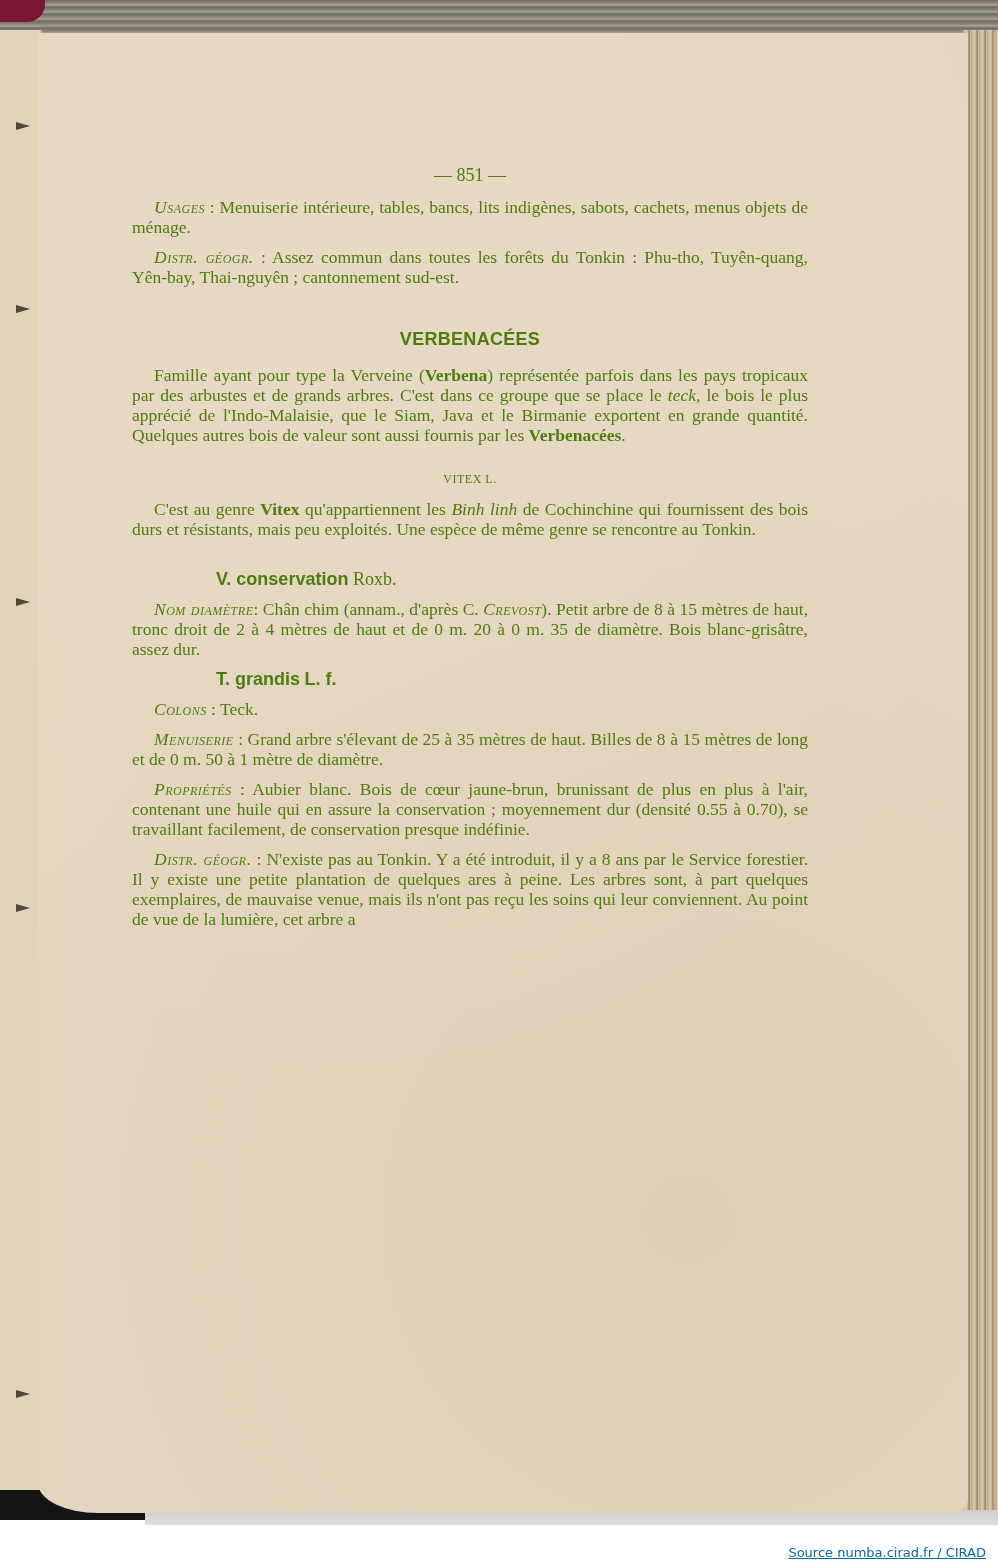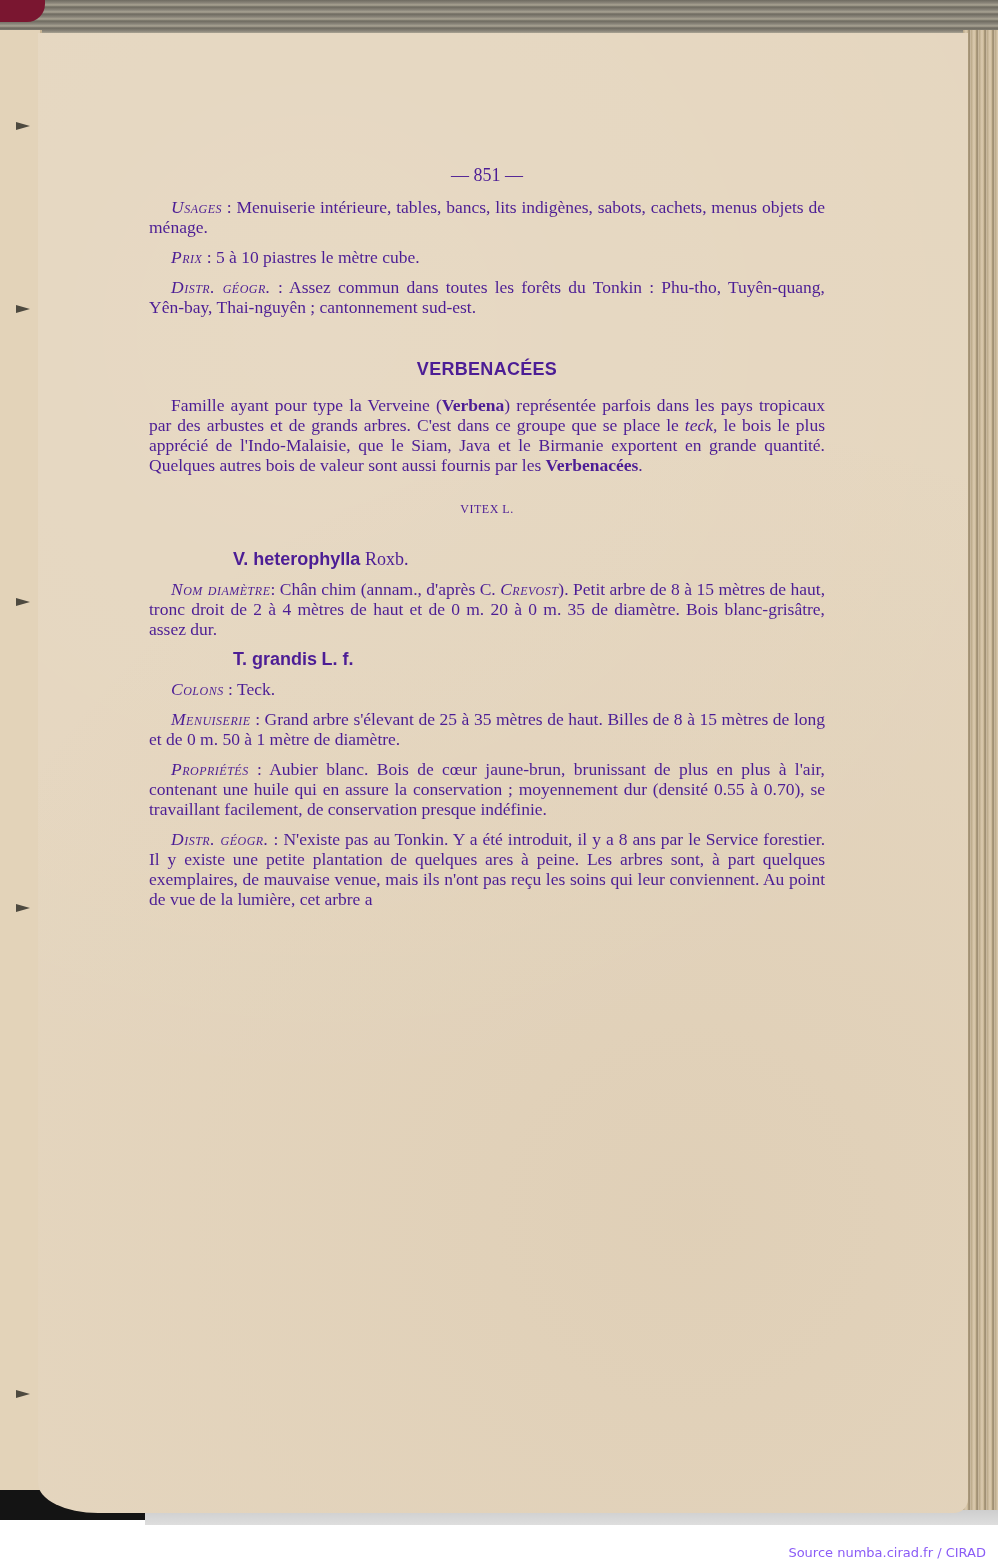--- a/index.html
+++ b/index.html
@@ -42,35 +42,35 @@
     }
     .nick {
       position: absolute; left: 14px; width: 16px; height: 10px;
       border-left: 10px solid transparent; border-right: 0;
     }
     .nick::before {
       content: ""; position: absolute; left: -8px; top: 0;
       border-left: 14px solid #4e4a40; border-top: 4px solid transparent; border-bottom: 4px solid transparent;
     }
     .content {
-      position: absolute; left: 149px; top: 165px; width: 676px;
-      color: #4c1d95; font-size: 17.5px; line-height: 20px;
+      position: absolute; left: 132px; top: 165px; width: 676px;
+      color: #4d7c0f; font-size: 17.5px; line-height: 20px;
       font-family: "Liberation Serif", serif;
     }
     .pagenum { text-align: center; font-size: 18px; margin: 0 0 12px 0; }
     p { margin: 0 0 10px 0; text-align: justify; text-indent: 22px; }
     .sc { font-variant: small-caps; letter-spacing: 0.5px; font-style: italic; }
     .h-family { text-align: center; font-weight: bold; font-size: 18px; margin: 42px 0 16px 0; font-family: "Liberation Sans", sans-serif; letter-spacing: 0.3px; }
     .h-genus { text-align: center; font-size: 12px; margin: 24px 0 10px 0; letter-spacing: 0.5px; }
     .species { margin: 0 0 10px 84px; font-size: 18px; }
     .species b { font-family: "Liberation Sans", sans-serif; }
     .gap-lg { margin-top: 30px; }
     .src {
-      position: absolute; right: 12px; bottom: 6px; color: #8b5cf6;
-      font-family: "DejaVu Sans", sans-serif; font-size: 13px;
+      position: absolute; right: 12px; bottom: 6px; color: #0369a1;
+      font-family: "DejaVu Sans", sans-serif; font-size: 13px; text-decoration: underline;
     }
   </style>
 </head>
 <body>
 
 <div class="book-top"></div>
 <div class="ribbon"></div>
 <div class="under-black"></div>
 <div class="gray-base"></div>
 <div class="left-page"></div>
@@ -81,29 +81,29 @@
 <div class="nick" style="top:122px"></div>
 <div class="nick" style="top:305px"></div>
 <div class="nick" style="top:598px"></div>
 <div class="nick" style="top:904px"></div>
 <div class="nick" style="top:1390px"></div>
 
 <div class="content">
   <div class="pagenum">— 851 —</div>
 
   <p><span class="sc">Usages</span> <span>: Menuiserie intérieure, tables, bancs, lits indigènes, sabots, cachets, menus objets de ménage.</span></p>
-  <p><span class="sc">Prix</span> <span>: 5 à 10 piastres le mètre cube.</span></p>
   <p><span class="sc">Distr. géogr.</span> <span>: Assez commun dans toutes les forêts du Tonkin : Phu-tho, Tuyên-quang, Yên-bay, Thai-nguyên ; cantonnement sud-est.</span></p>
 
   <div class="h-family">VERBENACÉES</div>
   <p><span>Famille ayant pour type la Verveine (</span><b>Verbena</b><span>) représentée parfois dans les pays tropicaux par des arbustes et de grands arbres. C'est dans ce groupe que se place le </span><i>teck,</i><span> le bois le plus apprécié de l'Indo-Malaisie, que le Siam, Java et le Birmanie exportent en grande quantité. Quelques autres bois de valeur sont aussi fournis par les </span><b>Verbenacées</b><span>.</span></p>
 
   <div class="h-genus">VITEX L.</div>
+  <p><span>C'est au genre </span><b>Vitex</b><span> qu'appartiennent les </span><i>Binh linh</i><span> de Cochinchine qui fournissent des bois durs et résistants, mais peu exploités. Une espèce de même genre se rencontre au Tonkin.</span></p>
 
-  <div class="species gap-lg"><b>V. heterophylla</b> <span>Roxb.</span></div>
+  <div class="species gap-lg"><b>V. conservation</b> <span>Roxb.</span></div>
   <p><span class="sc">Nom diamètre</span><span>: Chân chim (annam., d'après C. </span><span class="sc">Crevost</span><span>). Petit arbre de 8 à 15 mètres de haut, tronc droit de 2 à 4 mètres de haut et de 0 m. 20 à 0 m. 35 de diamètre. Bois blanc-grisâtre, assez dur.</span></p>
 
   <div class="species"><b>T. grandis</b> <b>L. f.</b></div>
 
   <p><span class="sc">Colons</span> <span>: Teck.</span></p>
   <p><span class="sc">Menuiserie</span> <span>: Grand arbre s'élevant de 25 à 35 mètres de haut. Billes de 8 à 15 mètres de long et de 0 m. 50 à 1 mètre de diamètre.</span></p>
   <p><span class="sc">Propriétés</span> <span>: Aubier blanc. Bois de cœur jaune-brun, brunissant de plus en plus à l'air, contenant une huile qui en assure la conservation ; moyennement dur (densité 0.55 à 0.70), se travaillant facilement, de conservation presque indéfinie.</span></p>
   <p><span class="sc">Distr. géogr.</span> <span>: N'existe pas au Tonkin. Y a été introduit, il y a 8 ans par le Service forestier. Il y existe une petite plantation de quelques ares à peine. Les arbres sont, à part quelques exemplaires, de mauvaise venue, mais ils n'ont pas reçu les soins qui leur conviennent. Au point de vue de la lumière, cet arbre a</span></p>
 </div>
 

